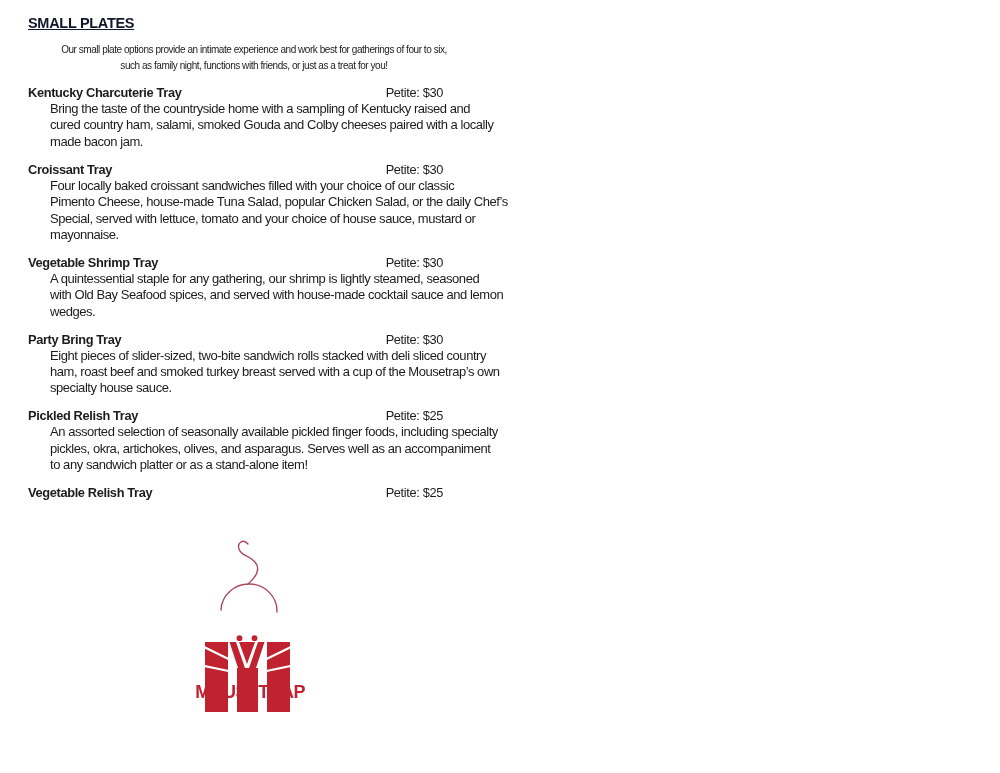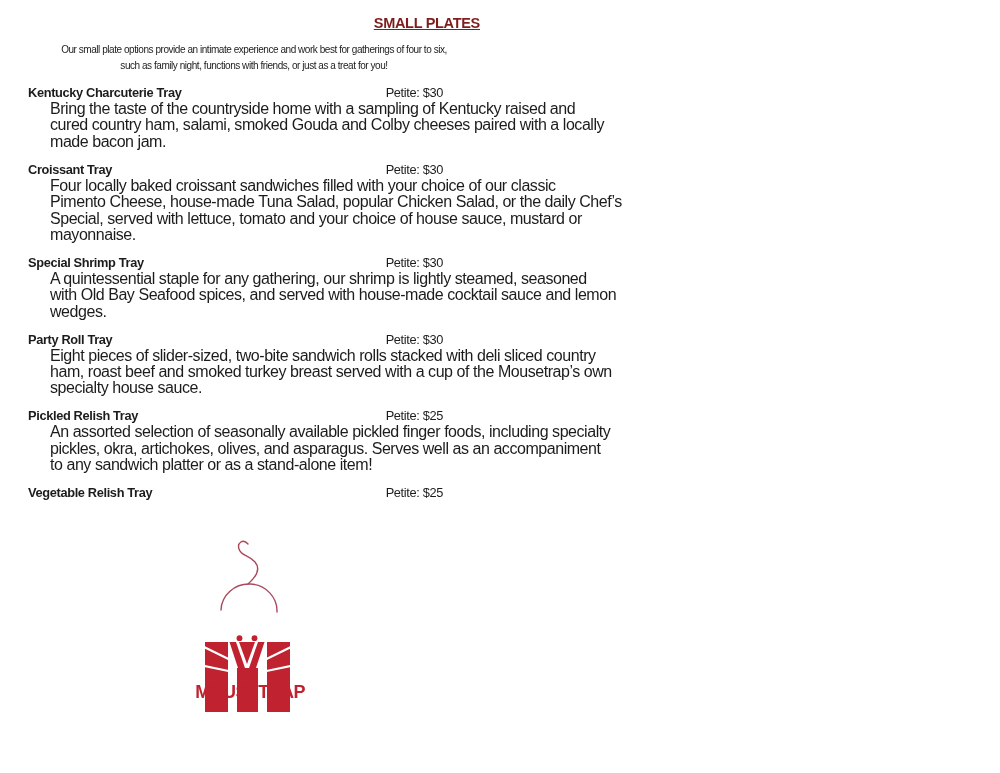--- a/index.html
+++ b/index.html
@@ -17,23 +17,23 @@
     left: 28px;
     top: 14px;
     width: 452px;
   }
   .menu-title {
     margin: 0 0 10px 0;
     font-size: 14.5px;
     line-height: 18px;
     font-weight: bold;
     letter-spacing: -0.3px;
-    text-align: right;
+    text-align: left;
     text-decoration: underline;
-    color: #7f1d1d;
+    color: #0f172a;
   }
   .menu-intro {
     margin: 0 0 10px 0;
     white-space: pre;
     text-align: center;
     font-size: 10px;
     letter-spacing: -0.45px;
     line-height: 16px;
     color: #1c1c1c;
   }
@@ -45,21 +45,21 @@
     width: 415px;
     font-size: 12.8px;
     line-height: 17px;
     gap: 20px;
   }
   .item-name { font-weight: bold; letter-spacing: -0.35px; }
   .item-price { font-weight: normal; letter-spacing: -0.35px; }
   .item-desc {
     margin-left: 22px;
     white-space: pre;
-    font-size: 16px;
+    font-size: 13px;
     letter-spacing: -0.45px;
     line-height: 16.4px;
     color: #1c1c1c;
   }
   .tail-graphic {
     position: absolute;
     left: 215px;
     top: 536px;
   }
   .logo-m {
@@ -103,31 +103,31 @@
       <span class="item-price">Petite: $30</span>
     </div>
     <div class="item-desc">Four locally baked croissant sandwiches filled with your choice of our classic
 Pimento Cheese, house-made Tuna Salad, popular Chicken Salad, or the daily Chef’s
 Special, served with lettuce, tomato and your choice of house sauce, mustard or
 mayonnaise.</div>
   </div>
 
   <div class="item">
     <div class="item-head">
-      <span class="item-name">Special Shrimp Tray</span>
+      <span class="item-name">Vegetable Shrimp Tray</span>
       <span class="item-price">Petite: $30</span>
     </div>
     <div class="item-desc">A quintessential staple for any gathering, our shrimp is lightly steamed, seasoned
 with Old Bay Seafood spices, and served with house-made cocktail sauce and lemon
 wedges.</div>
   </div>
 
   <div class="item">
     <div class="item-head">
-      <span class="item-name">Party Roll Tray</span>
+      <span class="item-name">Party Bring Tray</span>
       <span class="item-price">Petite: $30</span>
     </div>
     <div class="item-desc">Eight pieces of slider-sized, two-bite sandwich rolls stacked with deli sliced country
 ham, roast beef and smoked turkey breast served with a cup of the Mousetrap’s own
 specialty house sauce.</div>
   </div>
 
   <div class="item">
     <div class="item-head">
       <span class="item-name">Pickled Relish Tray</span>

